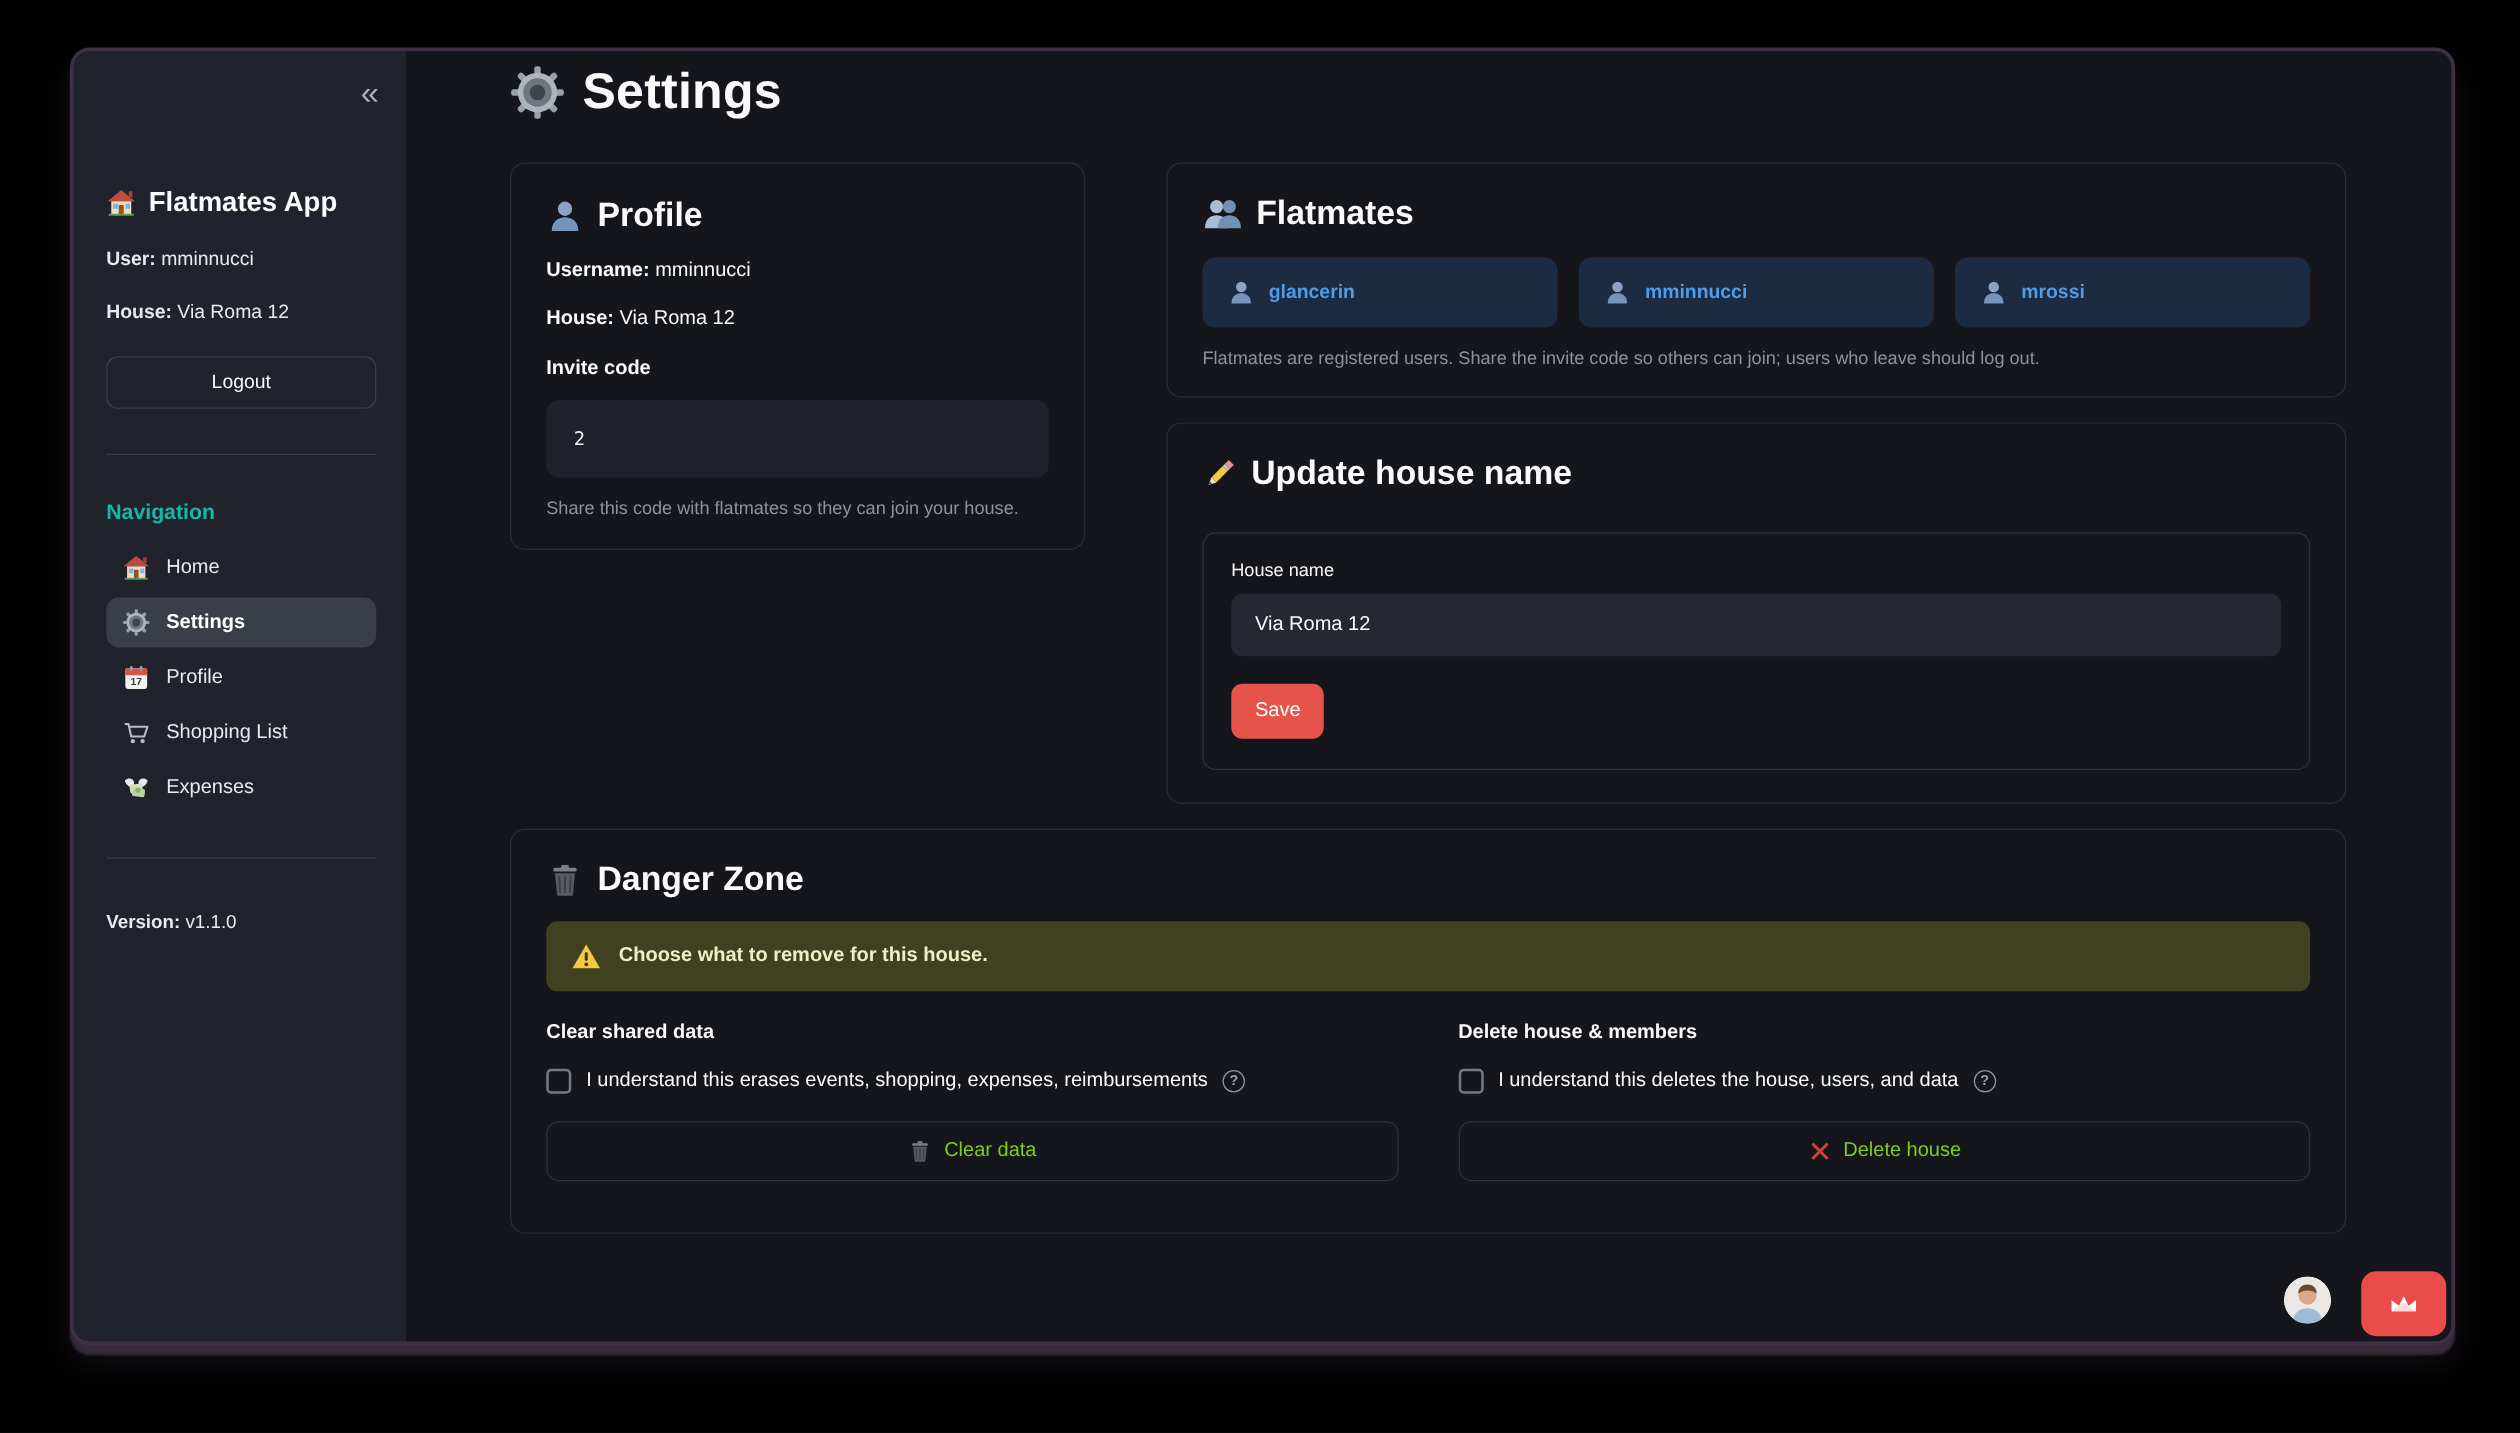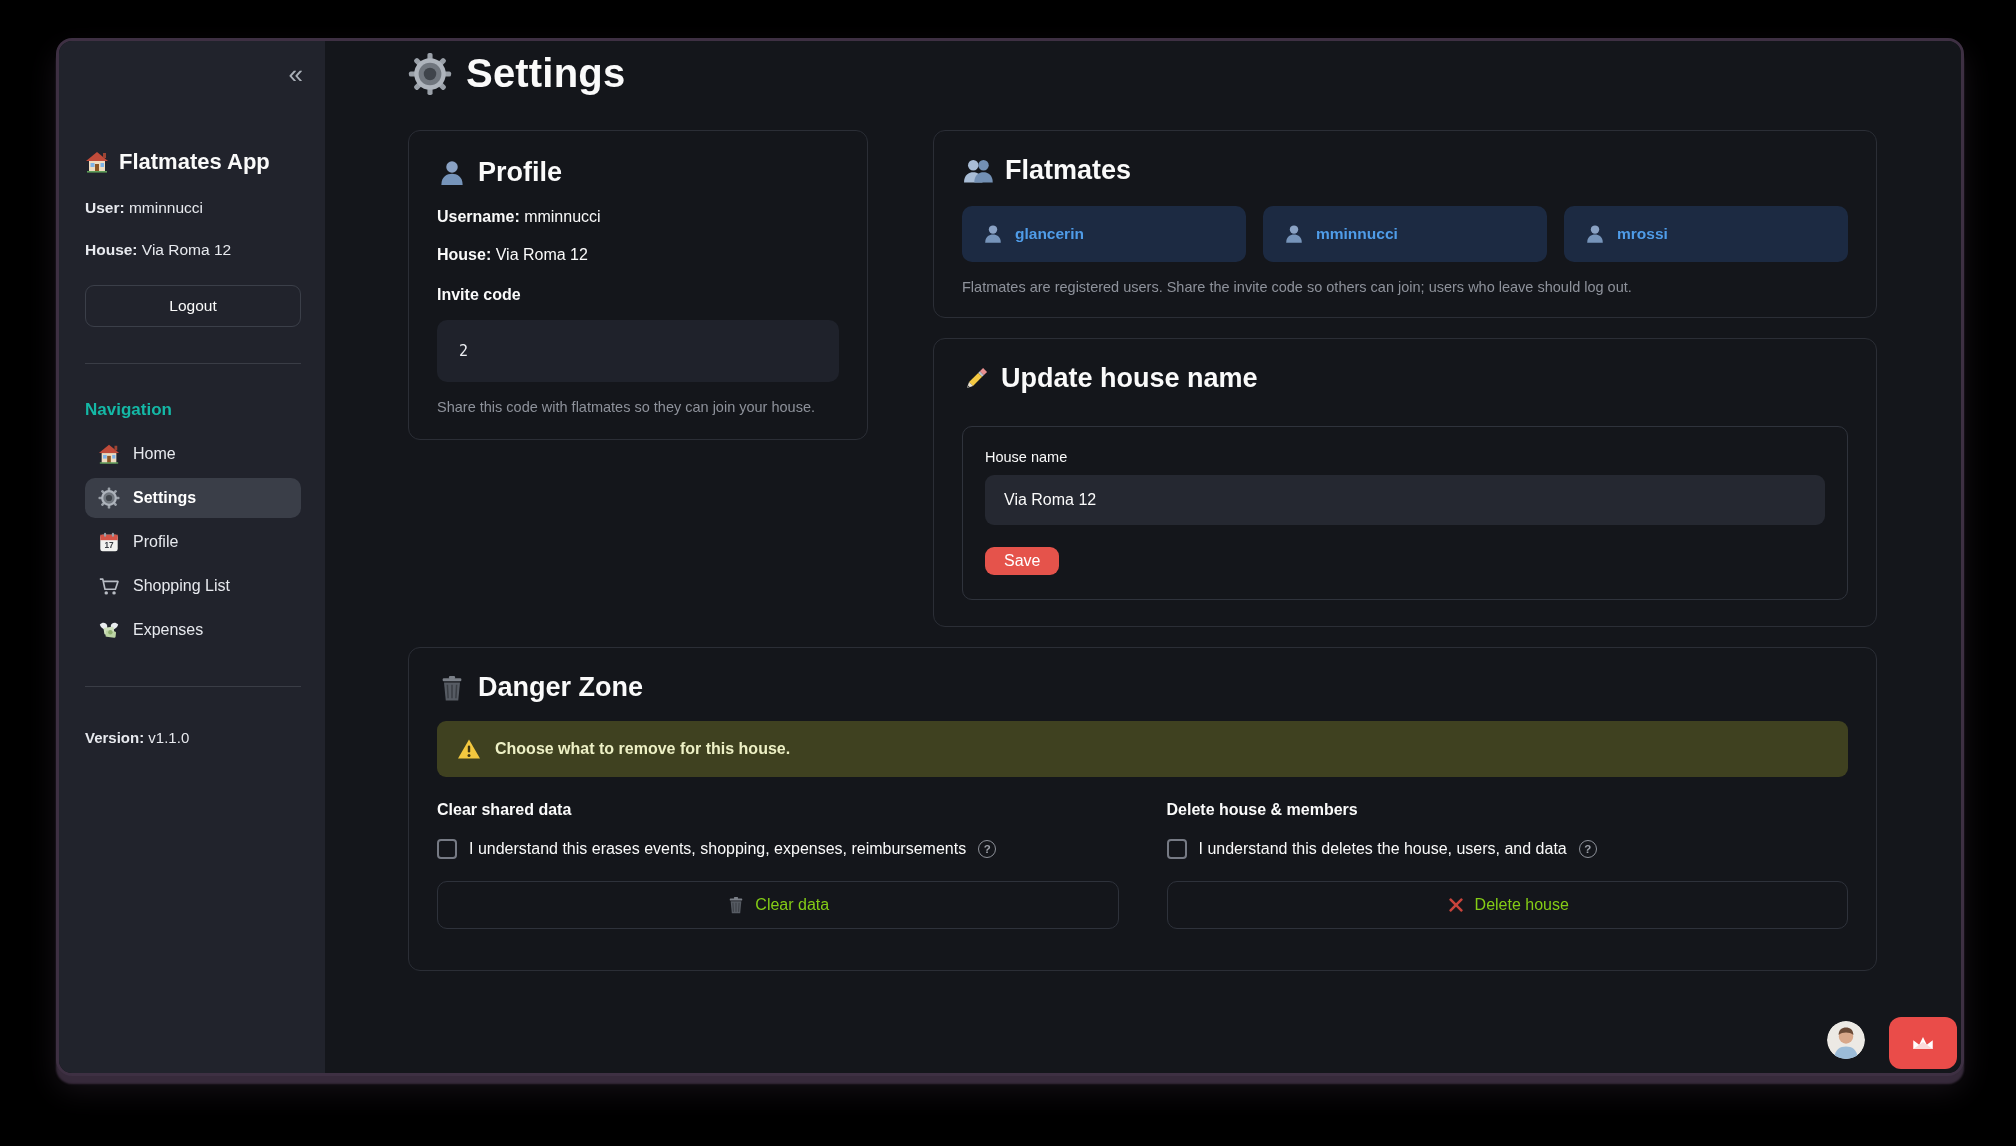--- a/index.html
+++ b/index.html
@@ -66,21 +66,21 @@
     align-items:center; gap:11px; padding:0 20px; cursor:default; }
   .chip span{ color:#4f9ce8; font-size:15.5px; font-weight:600; }
 
   
   .update-card{ padding:24px 28px 26px; }
   .form-box{ margin-top:32px; border:1px solid #2f333c; border-radius:10px; padding:22px 22px 24px; }
   .field-label{ font-size:14.5px; color:#fafafa; }
   .text-input{ margin-top:10px; width:100%; height:50px; border:none; border-radius:9px;
     background:#252831; color:#fafafa; font-size:16px; padding:0 19px;
     font-family:inherit; outline:none; }
-  .save-btn{ margin-top:22px; height:28px; padding:0 19px; border:none; border-radius:9px;
+  .save-btn{ margin-top:22px; height:44px; padding:0 19px; border:none; border-radius:9px;
     background:#e5534b; color:#fff; font-size:16px; font-family:inherit; cursor:pointer; }
 
   
   .danger-card{ margin-top:20px; padding:24px 28px 41px; }
   .warn{ margin-top:18px; display:flex; align-items:center; gap:14px;
     background:#3f4120; border-radius:9px; padding:16px 20px; }
   .warn span{ color:#edf0c5; font-size:16px; font-weight:600; }
   .danger-cols{ margin-top:24px; display:grid; grid-template-columns:1fr 1fr; gap:48px; }
   .d-head{ font-size:16px; font-weight:700; }
   .cb-row{ margin:20px 0 22px; display:flex; align-items:center; gap:12px; }

